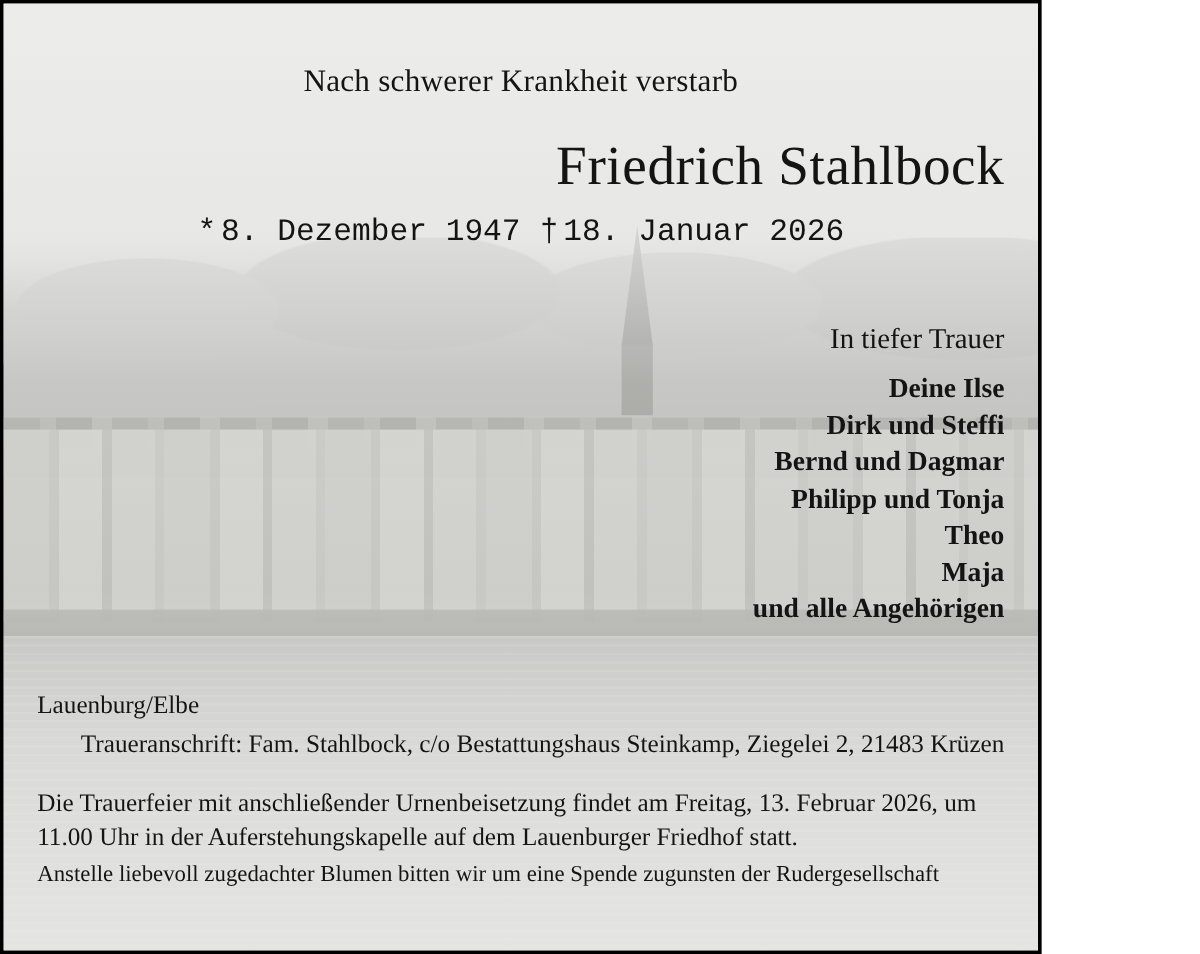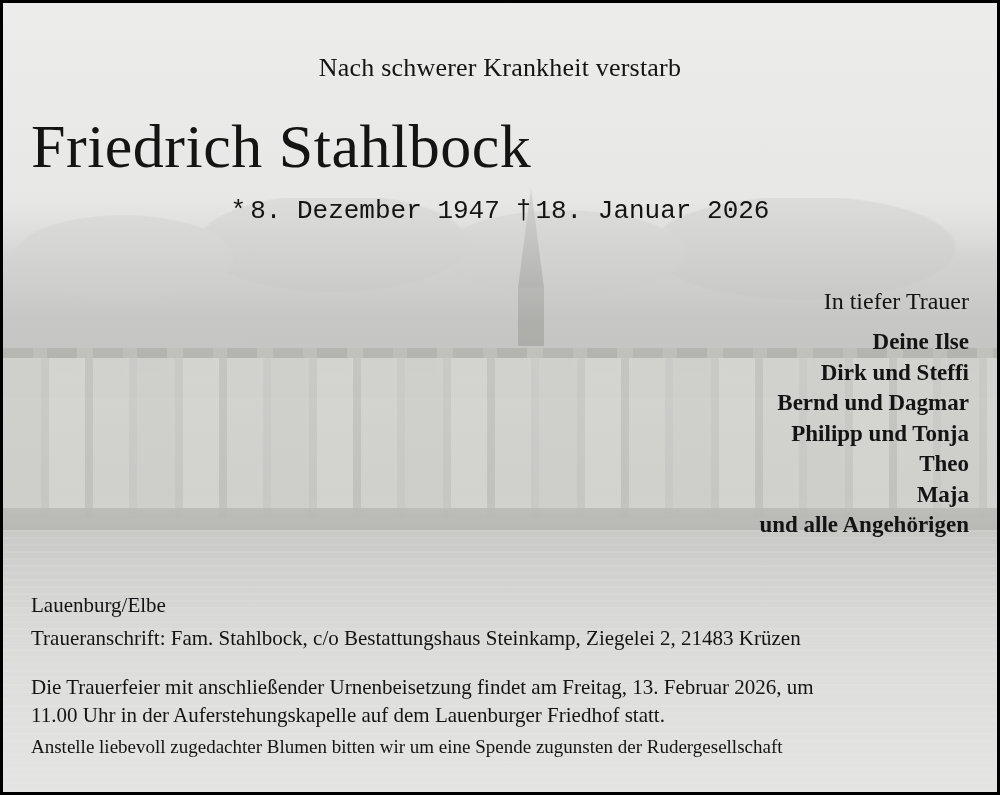--- a/index.html
+++ b/index.html
@@ -2,21 +2,21 @@
 <html><head>
 <meta charset="utf-8">
 <style>
   html, body {
     margin: 0;
     padding: 0;
     background: #ffffff;
   }
   .obituary {
     position: relative;
-    width: 1000px;
+    width: 868px;
     height: 795px;
     overflow: hidden;
     background: #d8d8d6;
     font-family: "Liberation Serif", "DejaVu Serif", serif;
     color: #141414;
     border: 3px solid #000000;
     box-sizing: border-box;
   }
 
   
@@ -142,22 +142,22 @@
     box-sizing: border-box;
     padding: 0 28px;
   }
   .line-intro {
     text-align: center;
     font-size: 26px;
     margin-top: 50px;
     letter-spacing: 0.2px;
   }
   .name {
-    text-align: left;
-    font-size: 62px;
+    text-align: right;
+    font-size: 46px;
     margin-top: 28px;
     letter-spacing: 0.5px;
   }
   .dates {
     text-align: center;
     font-size: 26px;
     margin-top: 14px;
     font-family: Liberation Mono, monospace;
   }
   .dates .star { margin-right: 4px; }
@@ -176,20 +176,21 @@
     font-weight: bold;
     line-height: 1.33;
   }
   .place {
     font-size: 21px;
     margin-top: 52px;
   }
   .address {
     font-size: 21px;
     margin-top: 8px;
+    text-align: right;
   }
   .ceremony {
     font-size: 21px;
     margin-top: 22px;
     line-height: 1.35;
   }
   .donation {
     font-size: 19px;
     margin-top: 4px;
     line-height: 1.35;

